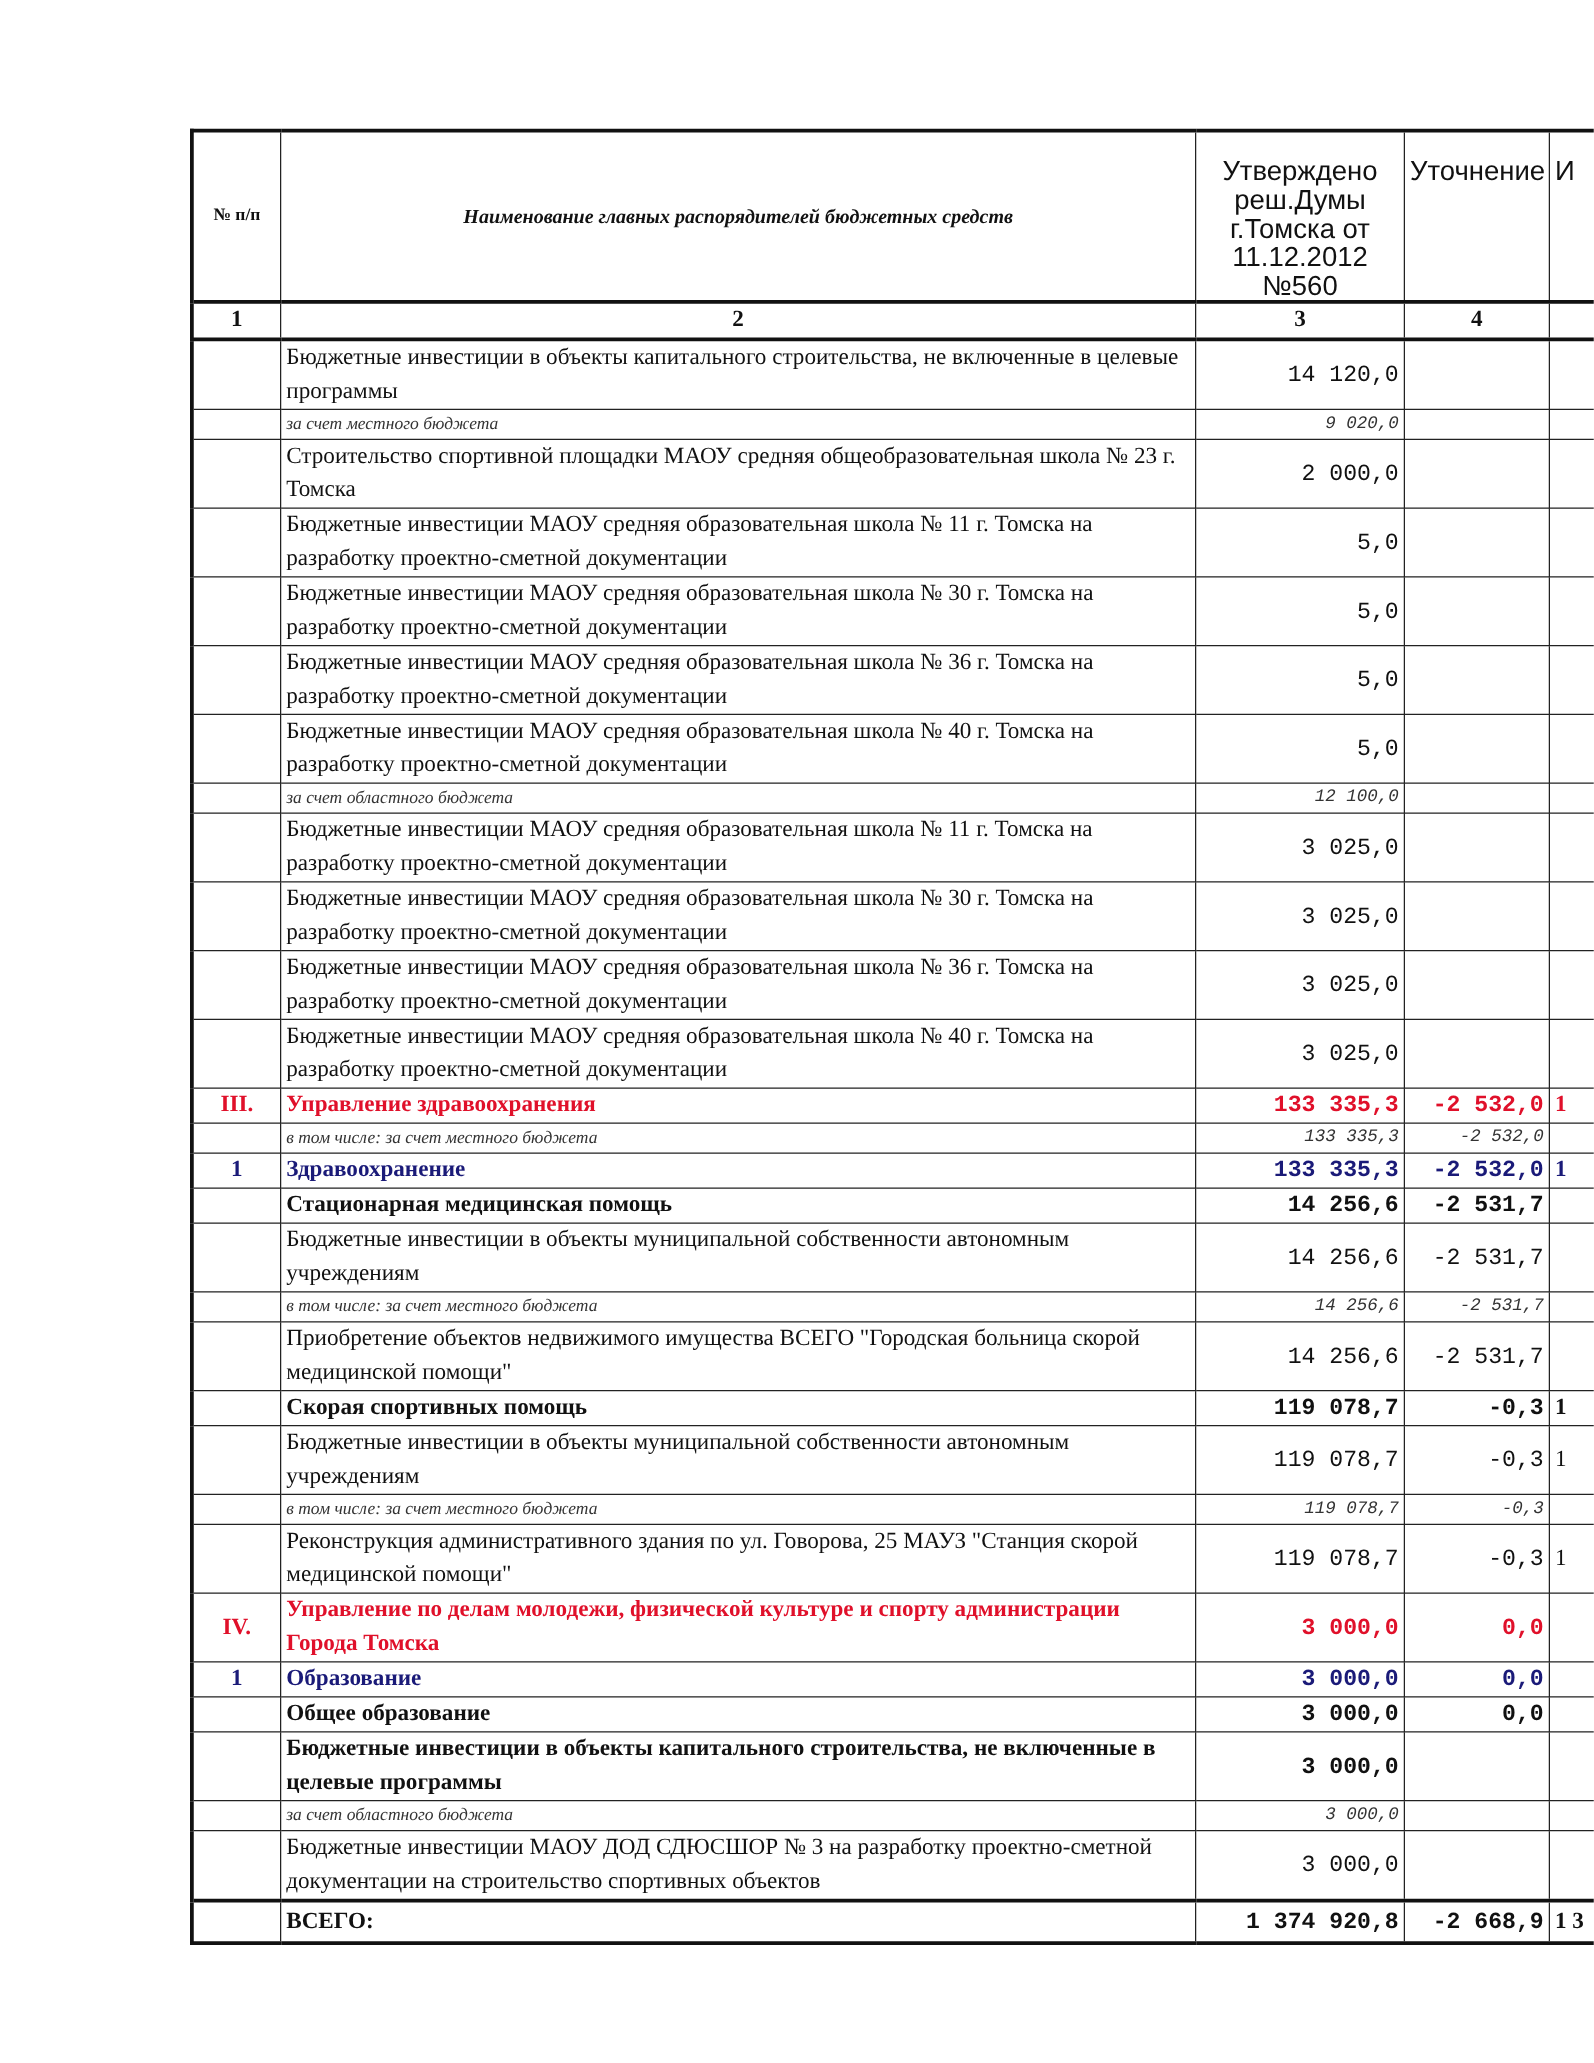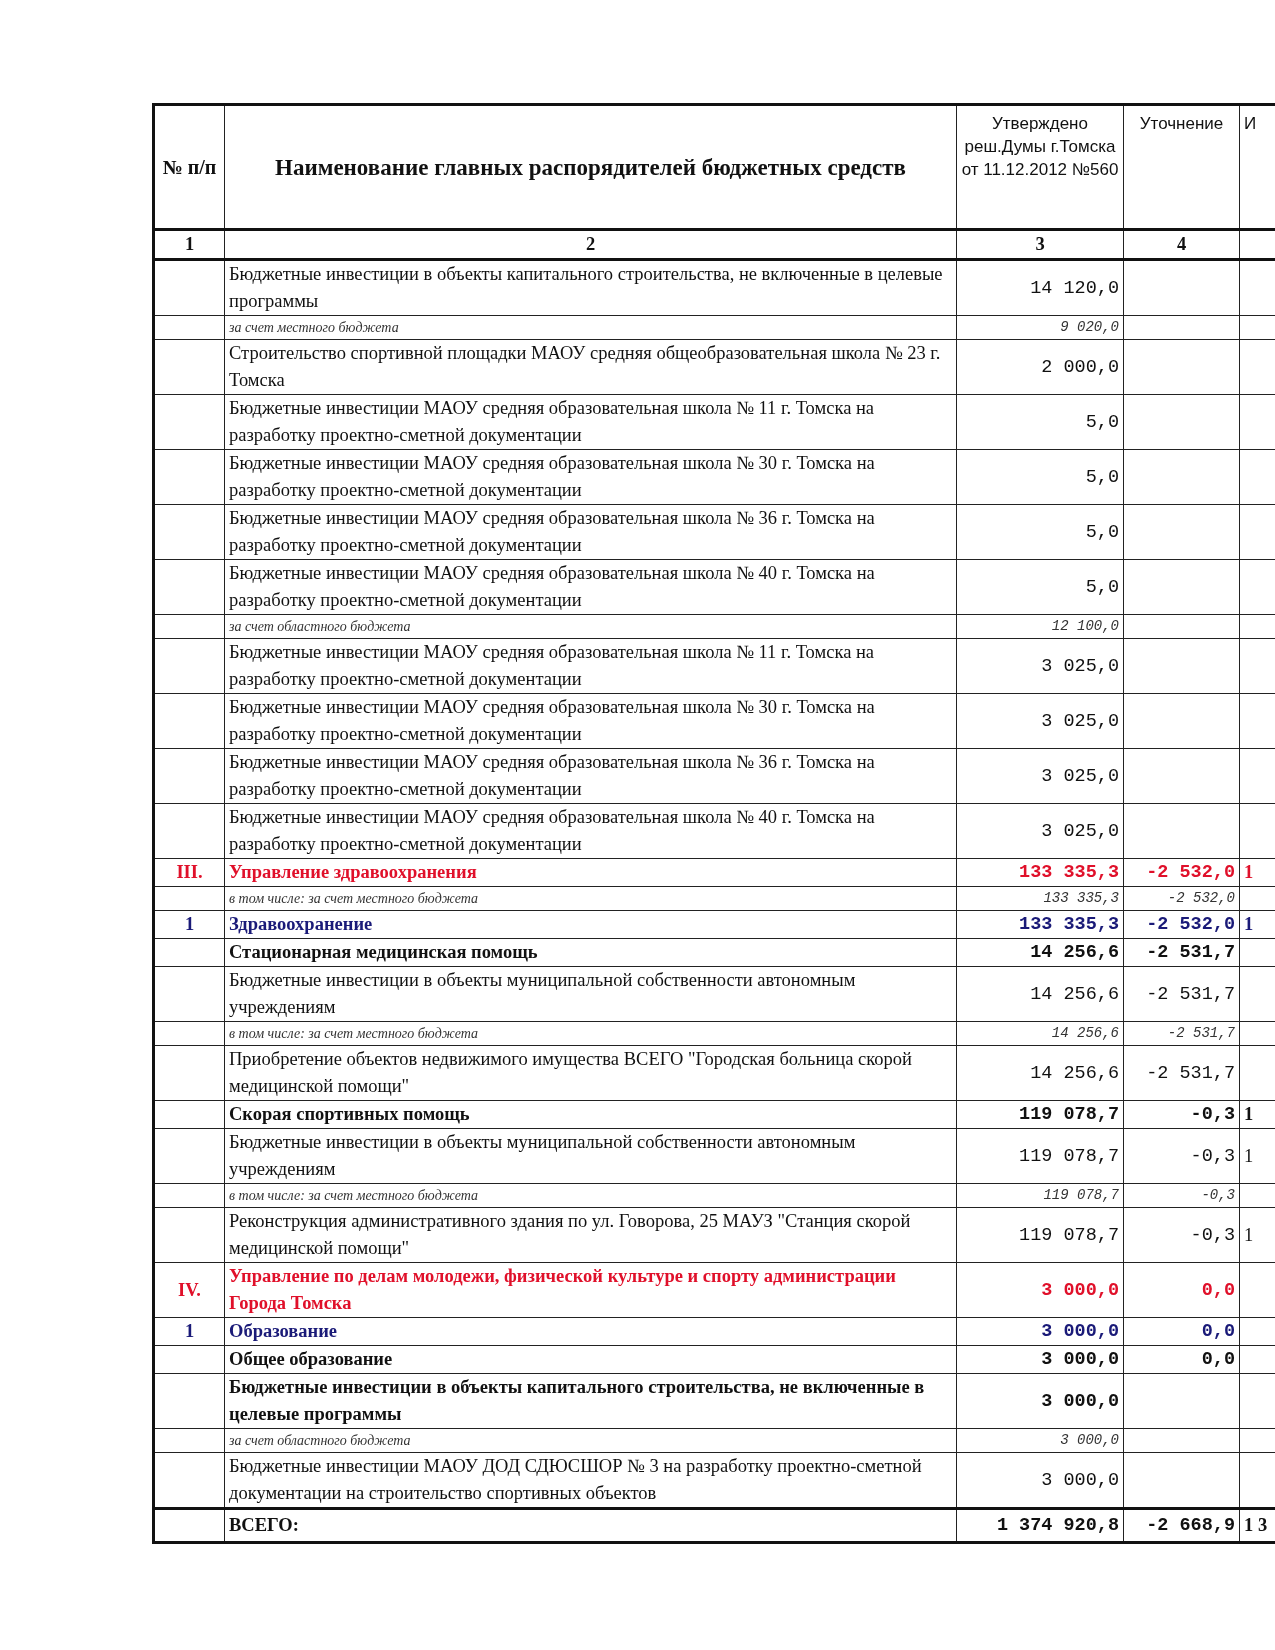--- a/index.html
+++ b/index.html
@@ -10,21 +10,21 @@
   col.c1 { width: 71px; } col.c2 { width: 732px; } col.c3 { width: 167px; }
   col.c4 { width: 116px; } col.c5 { width: 54px; }
   td, th { border: 1px solid #222; padding: 0 4px; vertical-align: middle;
            font-size: 18.5px; line-height: 27px; overflow: hidden; white-space: nowrap; }
   td.name { white-space: normal; margin-left: 48px; }
   .outer-l { border-left: 3px solid #111; }
   .thick-b { border-bottom: 3px solid #111; }
   .thick-t { border-top: 3px solid #111; }
   th { font-weight: bold; }
   .hdr-sans { font-family: "Liberation Sans", "DejaVu Sans", sans-serif; font-weight: normal;
-              font-size: 17px; line-height: 23px; vertical-align: top; padding-top: 6px; }
+              font-size: 22px; line-height: 23px; vertical-align: top; padding-top: 19px; }
   .num { text-align: right; font-family: Liberation Mono, monospace; }
   .ctr { text-align: center; }
   .sub td { font-style: italic; font-size: 14px; line-height: 23px; color: #333; }
   .lvl-red td { color: #e0102a; font-weight: bold; }
   .lvl-blue td { color: #1a1a78; font-weight: bold; }
   .lvl-bold td { font-weight: bold; }
   .lvl-total td { font-weight: bold; }
   .r2 td { height: 54px; }
   .r1 td { height: 27px; }
   .rs td { height: 23px; }
@@ -36,22 +36,22 @@
   <table>
     <colgroup>
         <col class="c1">
         <col class="c2">
         <col class="c3">
         <col class="c4">
         <col class="c5">
       </colgroup>
     <thead>
       <tr style="height:125px;" class="thick-t">
-        <th class="ctr outer-l thick-t" style="white-space:normal;font-size:20px;line-height:24px;">№ п/п</th>
-        <th class="ctr thick-t" style="font-size:23px;">Наименование главных распорядителей бюджетных средств</th>
+        <th class="ctr outer-l thick-t" style="white-space:normal;font-size:14px;line-height:24px;">№ п/п</th>
+        <th class="ctr thick-t" style="font-size:16px;font-style:italic;">Наименование главных распорядителей бюджетных средств</th>
         <th class="ctr hdr-sans thick-t" style="white-space:normal;">Утверждено реш.Думы г.Томска от 11.12.2012 №560</th>
         <th class="ctr hdr-sans thick-t">Уточнение</th>
         <th class="hdr-sans thick-t" style="text-align:left;">И</th>
       </tr>
       <tr style="height:27px;">
         <th class="ctr outer-l thick-b thick-t">1</th>
         <th class="ctr thick-b thick-t">2</th>
         <th class="ctr thick-b thick-t">3</th>
         <th class="ctr thick-b thick-t">4</th>
         <th class="ctr thick-b thick-t"></th>

